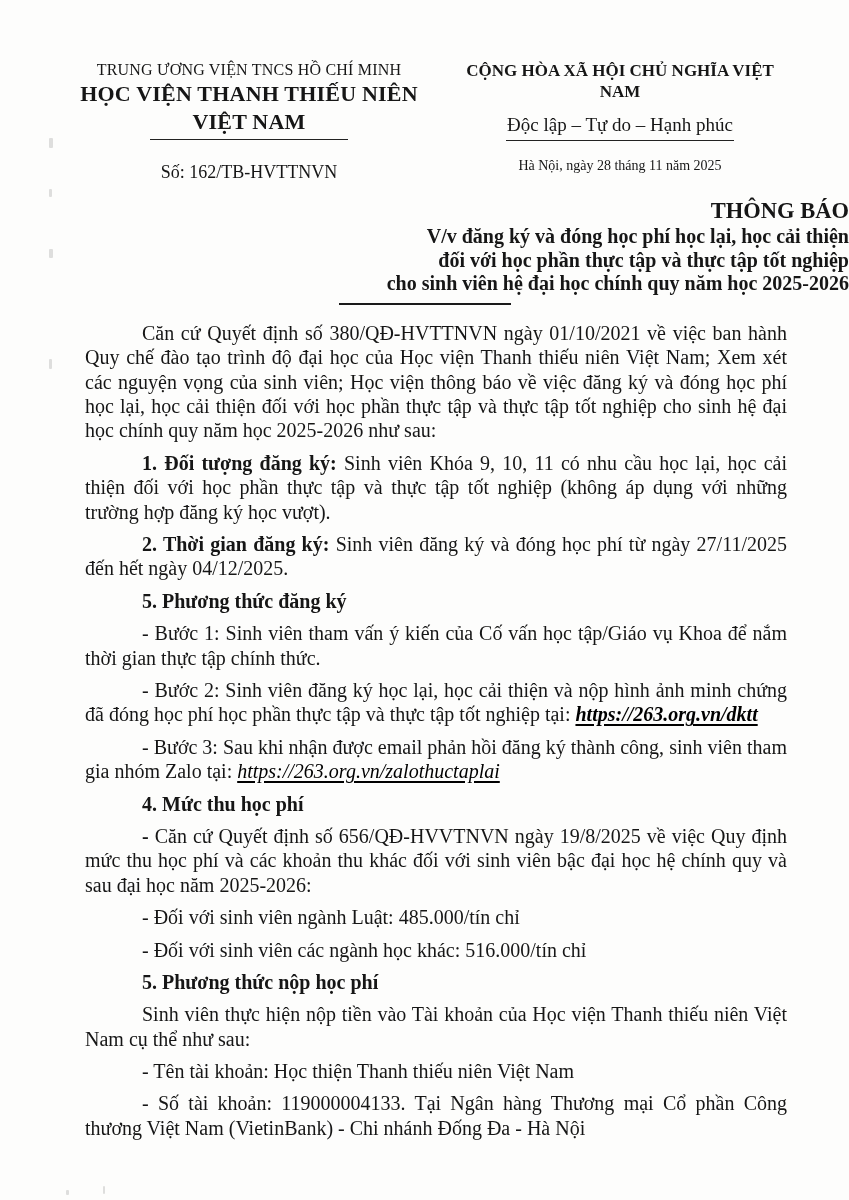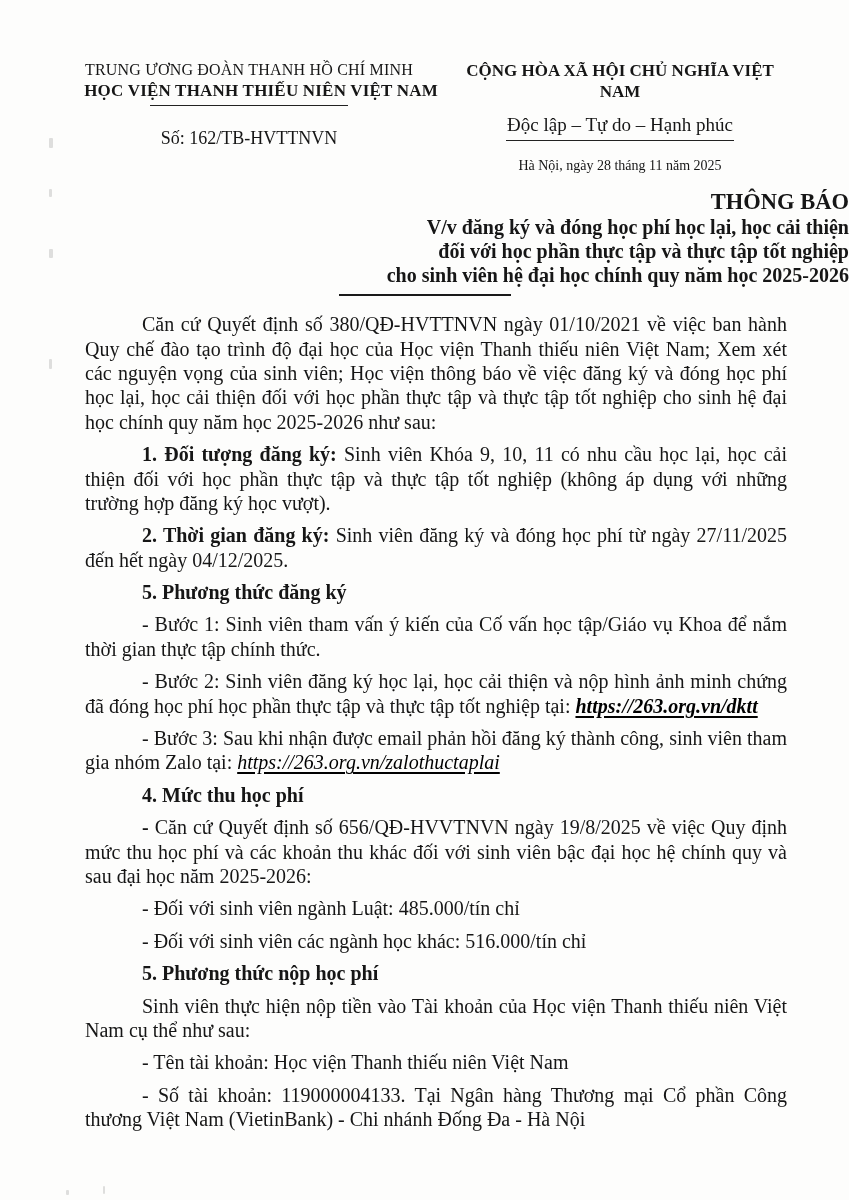--- a/index.html
+++ b/index.html
@@ -10,21 +10,21 @@
     background:#fdfdfc;
     color:#161616;
     font-family:"Liberation Serif","DejaVu Serif",serif;
     overflow:hidden;
   }
   
   .header{display:flex;padding-top:60px;}
   .hdr-left{width:378px;margin-left:60px;text-align:center;}
   .hdr-right{width:336px;margin-left:14px;text-align:center;}
   .org1{font-size:16px;line-height:1.25;letter-spacing:.2px;}
-  .org2{font-size:17px;font-weight:bold;line-height:1.25;letter-spacing:.2px;text-align:right;}
+  .org2{font-size:22px;font-weight:bold;line-height:1.25;letter-spacing:.2px;}
   .nat1{font-size:17px;font-weight:bold;line-height:1.25;}
   .nat2{font-size:19px;font-weight:normal;line-height:1.25;margin-top:10px;}
   .rule{border-top:1.6px solid #222;margin:4px auto 0;}
   .rule.left{width:198px;}
   .rule.right{width:228px;}
   .doc-number{font-size:18px;margin-top:22px;}
   .date-line{font-size:14px;margin-top:17px;}
   
   .title-block{text-align:right;margin-top:14px;}
   .doc-title{font-size:22.5px;font-weight:bold;line-height:1.25;}
@@ -45,21 +45,21 @@
   
   .speck{position:absolute;background:#555;opacity:.18;border-radius:1px;}
 </style>
 </head>
 <body>
 
 <div class="page">
 
   <div class="header">
     <div class="hdr-left">
-      <div class="org1">TRUNG ƯƠNG ĐOÀN THANH HỒ CHÍ MINH</div>
+      <div class="org1">TRUNG ƯƠNG VIỆN TNCS HỒ CHÍ MINH</div>
       <div class="org2">HỌC VIỆN THANH THIẾU NIÊN VIỆT NAM</div>
       <div class="rule left"></div>
       <div class="doc-number">Số: 162/TB-HVTTNVN</div>
     </div>
     <div class="hdr-right">
       <div class="nat1">CỘNG HÒA XÃ HỘI CHỦ NGHĨA VIỆT NAM</div>
       <div class="nat2">Độc lập – Tự do – Hạnh phúc</div>
       <div class="rule right"></div>
       <div class="date-line">Hà Nội, ngày 28 tháng 11 năm 2025</div>
     </div>
@@ -80,21 +80,21 @@
       <p><span class="b">5. Phương thức đăng ký</span></p>
       <p><span>- Bước 1: Sinh viên tham vấn ý kiến của Cố vấn học tập/Giáo vụ Khoa để nắm thời gian thực tập chính thức.</span></p>
       <p><span>- Bước 2: Sinh viên đăng ký học lại, học cải thiện và nộp hình ảnh minh chứng đã đóng học phí học phần thực tập và thực tập tốt nghiệp tại: </span><span class="b i u doclink">https://263.org.vn/dktt</span></p>
       <p><span>- Bước 3: Sau khi nhận được email phản hồi đăng ký thành công, sinh viên tham gia nhóm Zalo tại: </span><span class="i u doclink">https://263.org.vn/zalothuctaplai</span></p>
       <p><span class="b">4. Mức thu học phí</span></p>
       <p><span class="b">- </span><span>Căn cứ Quyết định số 656/QĐ-HVVTNVN ngày 19/8/2025 về việc Quy định mức thu học phí và các khoản thu khác đối với sinh viên bậc đại học hệ chính quy và sau đại học năm 2025-2026:</span></p>
       <p><span>- Đối với sinh viên ngành Luật: 485.000/tín chỉ</span></p>
       <p><span>- Đối với sinh viên các ngành học khác: 516.000/tín chỉ</span></p>
       <p><span class="b">5. Phương thức nộp học phí</span></p>
       <p><span>Sinh viên thực hiện nộp tiền vào Tài khoản của Học viện Thanh thiếu niên Việt Nam cụ thể như sau:</span></p>
-      <p><span>- Tên tài khoản: Học viện Thanh thiếu niên Việt Nam</span></p>
+      <p><span>- Tên tài khoản: Học thiện Thanh thiếu niên Việt Nam</span></p>
       <p><span>- Số tài khoản: 119000004133. Tại Ngân hàng Thương mại Cổ phần Công thương Việt Nam (VietinBank) - Chi nhánh Đống Đa - Hà Nội</span></p>
     </div>
 
   <div class="speck" style="left:49px;top:138px;width:4px;height:10px;"></div>
   <div class="speck" style="left:49px;top:189px;width:3px;height:8px;"></div>
   <div class="speck" style="left:49px;top:249px;width:4px;height:9px;"></div>
   <div class="speck" style="left:49px;top:359px;width:3px;height:10px;"></div>
   <div class="speck" style="left:103px;top:1186px;width:2px;height:8px;"></div>
   <div class="speck" style="left:66px;top:1190px;width:3px;height:5px;"></div>
 

